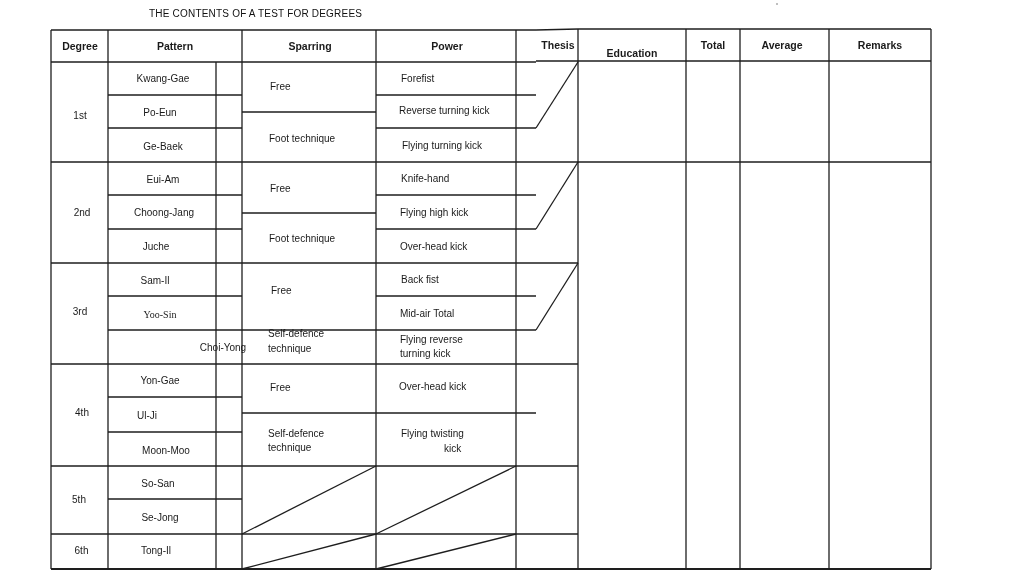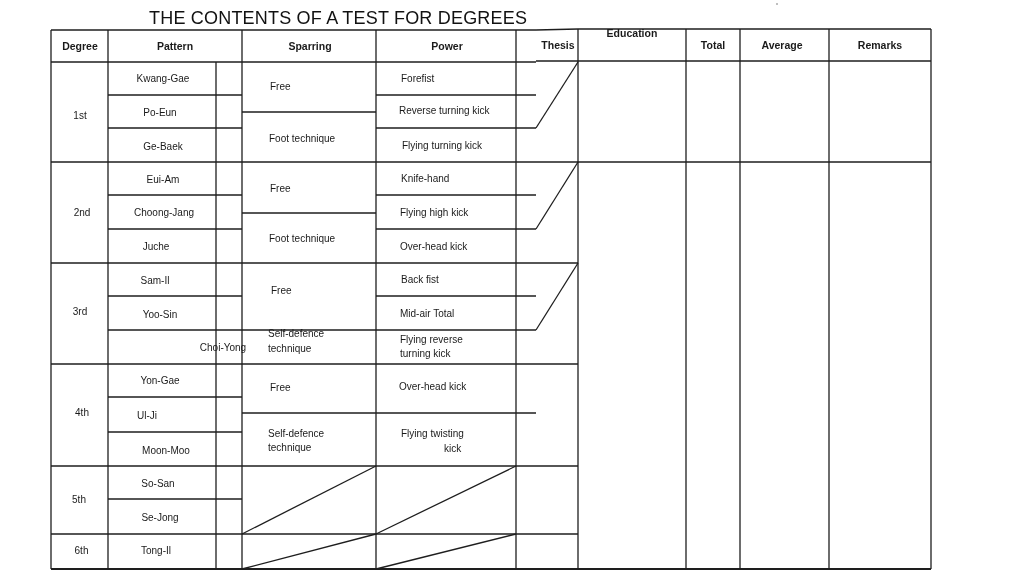--- a/index.html
+++ b/index.html
@@ -1,19 +1,19 @@
 <!DOCTYPE html>
 <html><head>
 <meta charset="utf-8">
 <style>
   html, body { margin:0; padding:0; background:#ffffff; }
   body { width:1024px; height:576px; position:relative; overflow:hidden;
          font-family:"Liberation Sans", sans-serif; color:#1a1a1a; }
   #grid { position:absolute; left:0; top:0; }
-  .title { position:absolute; left:149px; top:8px; font-size:18px; letter-spacing:0.2px; color:#111; }
+  .title { position:absolute; left:149px; top:8px; font-size:10px; letter-spacing:0.2px; color:#111; }
   .t { position:absolute; font-size:10px; line-height:13px; color:#1a1a1a; white-space:nowrap; }
   .hd { font-weight:bold; font-size:10.5px; text-align:center; }
   .c { text-align:center; transform:translateX(-50%); }
   .speck { position:absolute; width:2px; height:2px; background:#aaa; border-radius:1px; }
 </style>
 </head>
 <body>
 
 <svg id="grid" width="1024" height="576" viewBox="0 0 1024 576">
   <g stroke="#1e1e1e" stroke-width="1.3" fill="none">
@@ -84,21 +84,21 @@
   </g>
 </svg>
 
 <div class="title">THE CONTENTS OF A TEST FOR DEGREES</div>
 
 <div class="t hd c" style="left:80px;top:40px;">Degree</div>
 <div class="t hd c" style="left:175px;top:40px;">Pattern</div>
 <div class="t hd c" style="left:310px;top:40px;">Sparring</div>
 <div class="t hd c" style="left:447px;top:40px;">Power</div>
 <div class="t hd c" style="left:558px;top:39px;">Thesis</div>
-<div class="t hd c" style="left:632px;top:27px;">Education</div>
+<div class="t hd c" style="left:632px;top:47px;">Education</div>
 <div class="t hd c" style="left:713px;top:39px;">Total</div>
 <div class="t hd c" style="left:782px;top:39px;">Average</div>
 <div class="t hd c" style="left:880px;top:39px;">Remarks</div>
 
 <div class="t c" style="left:80px;top:109px;">1st</div>
 <div class="t c" style="left:163px;top:72px;">Kwang-Gae</div>
 <div class="t c" style="left:160px;top:106px;">Po-Eun</div>
 <div class="t c" style="left:163px;top:140px;">Ge-Baek</div>
 <div class="t" style="left:270px;top:80px;">Free</div>
 <div class="t" style="left:269px;top:132px;">Foot technique</div>
@@ -111,21 +111,21 @@
 <div class="t c" style="left:164px;top:206px;">Choong-Jang</div>
 <div class="t c" style="left:156px;top:240px;">Juche</div>
 <div class="t" style="left:270px;top:182px;">Free</div>
 <div class="t" style="left:269px;top:232px;">Foot technique</div>
 <div class="t" style="left:401px;top:172px;">Knife-hand</div>
 <div class="t" style="left:400px;top:206px;">Flying high kick</div>
 <div class="t" style="left:400px;top:240px;">Over-head kick</div>
 
 <div class="t c" style="left:80px;top:305px;">3rd</div>
 <div class="t c" style="left:155px;top:274px;">Sam-Il</div>
-<div class="t c" style="left:160px;top:308px;">Yoo-Sin</div>
+<div class="t c" style="left:160px;top:308px;font-family:Liberation Serif, serif;">Yoo-Sin</div>
 <div class="t c" style="left:175px;top:341px;margin-left:48px;">Choi-Yong</div>
 <div class="t" style="left:271px;top:284px;">Free</div>
 <div class="t" style="left:268px;top:327px;">Self-defence</div>
 <div class="t" style="left:268px;top:342px;">technique</div>
 <div class="t" style="left:401px;top:273px;">Back fist</div>
 <div class="t" style="left:400px;top:307px;">Mid-air Total</div>
 <div class="t" style="left:400px;top:333px;">Flying reverse</div>
 <div class="t" style="left:400px;top:347px;">turning kick</div>
 
 <div class="t c" style="left:82px;top:406px;">4th</div>

